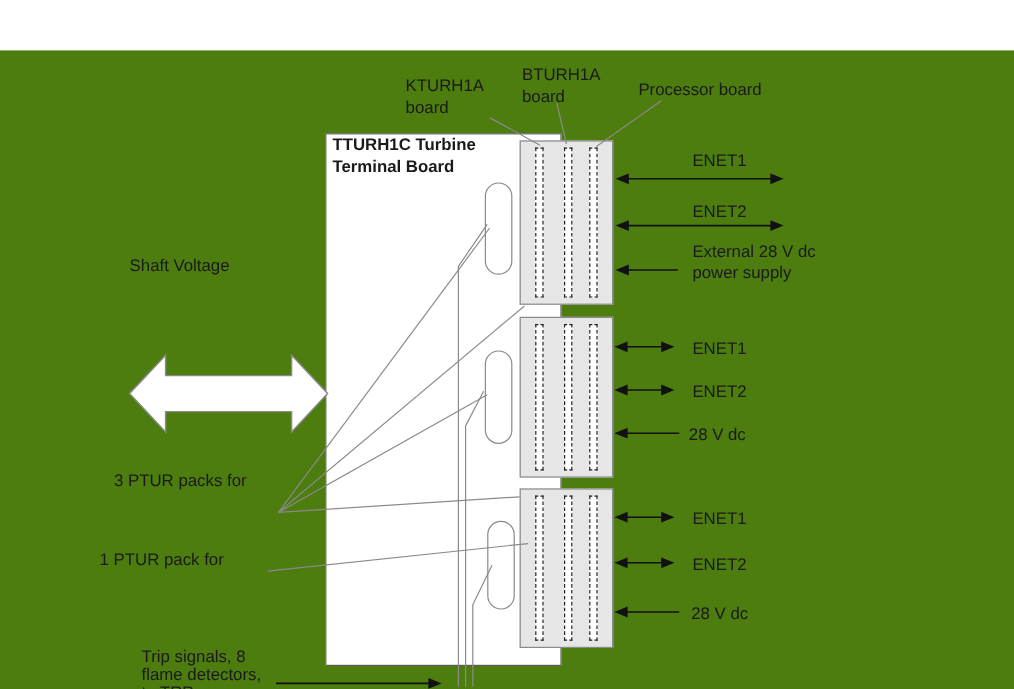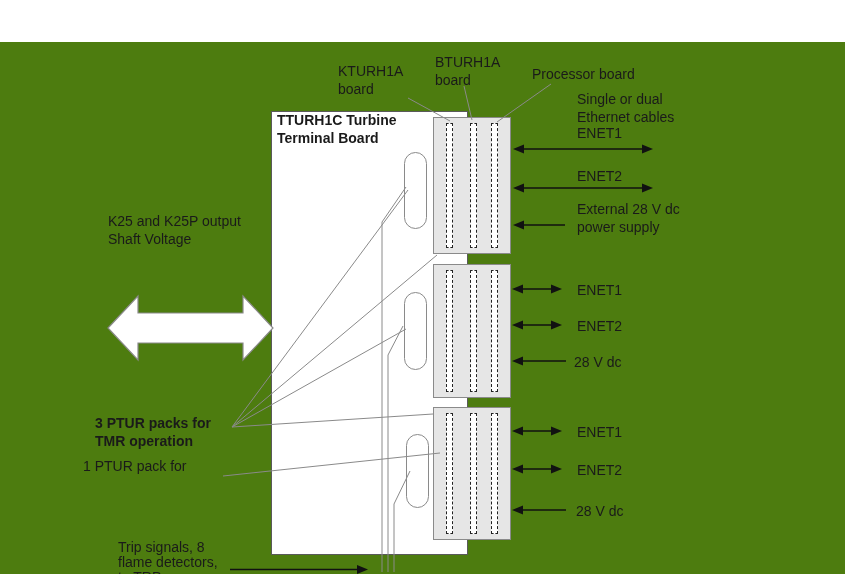--- a/index.html
+++ b/index.html
@@ -137,46 +137,40 @@
     <span>board</span>
   </div>
   <div class="lbl" style="left:532px;top:24px;">Processor board</div>
 
   <div class="lbl" style="left:277px;top:70px;font-weight:bold;">
     <span>TTURH1C Turbine</span>
     <span>Terminal Board</span>
   </div>
 
   <div class="lbl" style="left:108px;top:170px;line-height:18px;">
-    <span>K25 and K25P output</span>
     <span>Shaft Voltage</span>
   </div>
 
-  <div class="lbl" style="left:577px;top:49px;">
-    <span>Single or dual</span>
-    <span>Ethernet cables</span>
-  </div>
   <div class="lbl" style="left:577px;top:83px;">ENET1</div>
   <div class="lbl" style="left:577px;top:126px;">ENET2</div>
   <div class="lbl" style="left:577px;top:159px;">
     <span>External 28 V dc</span>
     <span>power supply</span>
   </div>
 
   <div class="lbl" style="left:577px;top:240px;">ENET1</div>
   <div class="lbl" style="left:577px;top:276px;">ENET2</div>
   <div class="lbl" style="left:574px;top:312px;">28 V dc</div>
 
   <div class="lbl" style="left:577px;top:382px;">ENET1</div>
   <div class="lbl" style="left:577px;top:420px;">ENET2</div>
   <div class="lbl" style="left:576px;top:461px;">28 V dc</div>
 
-  <div class="lbl" style="left:95px;top:372px;line-height:18px;font-weight:bold;">
+  <div class="lbl" style="left:95px;top:349px;line-height:18px;">
     <span>3 PTUR packs for</span>
-    <span>TMR operation</span>
   </div>
   <div class="lbl" style="left:83px;top:415px;line-height:18px;">
     <span>1 PTUR pack for</span>
   </div>
   <div class="lbl" style="left:118px;top:498px;line-height:15px;">
     <span>Trip signals, 8</span>
     <span>flame detectors,</span>
     <span>to TRPx</span>
   </div>
 

